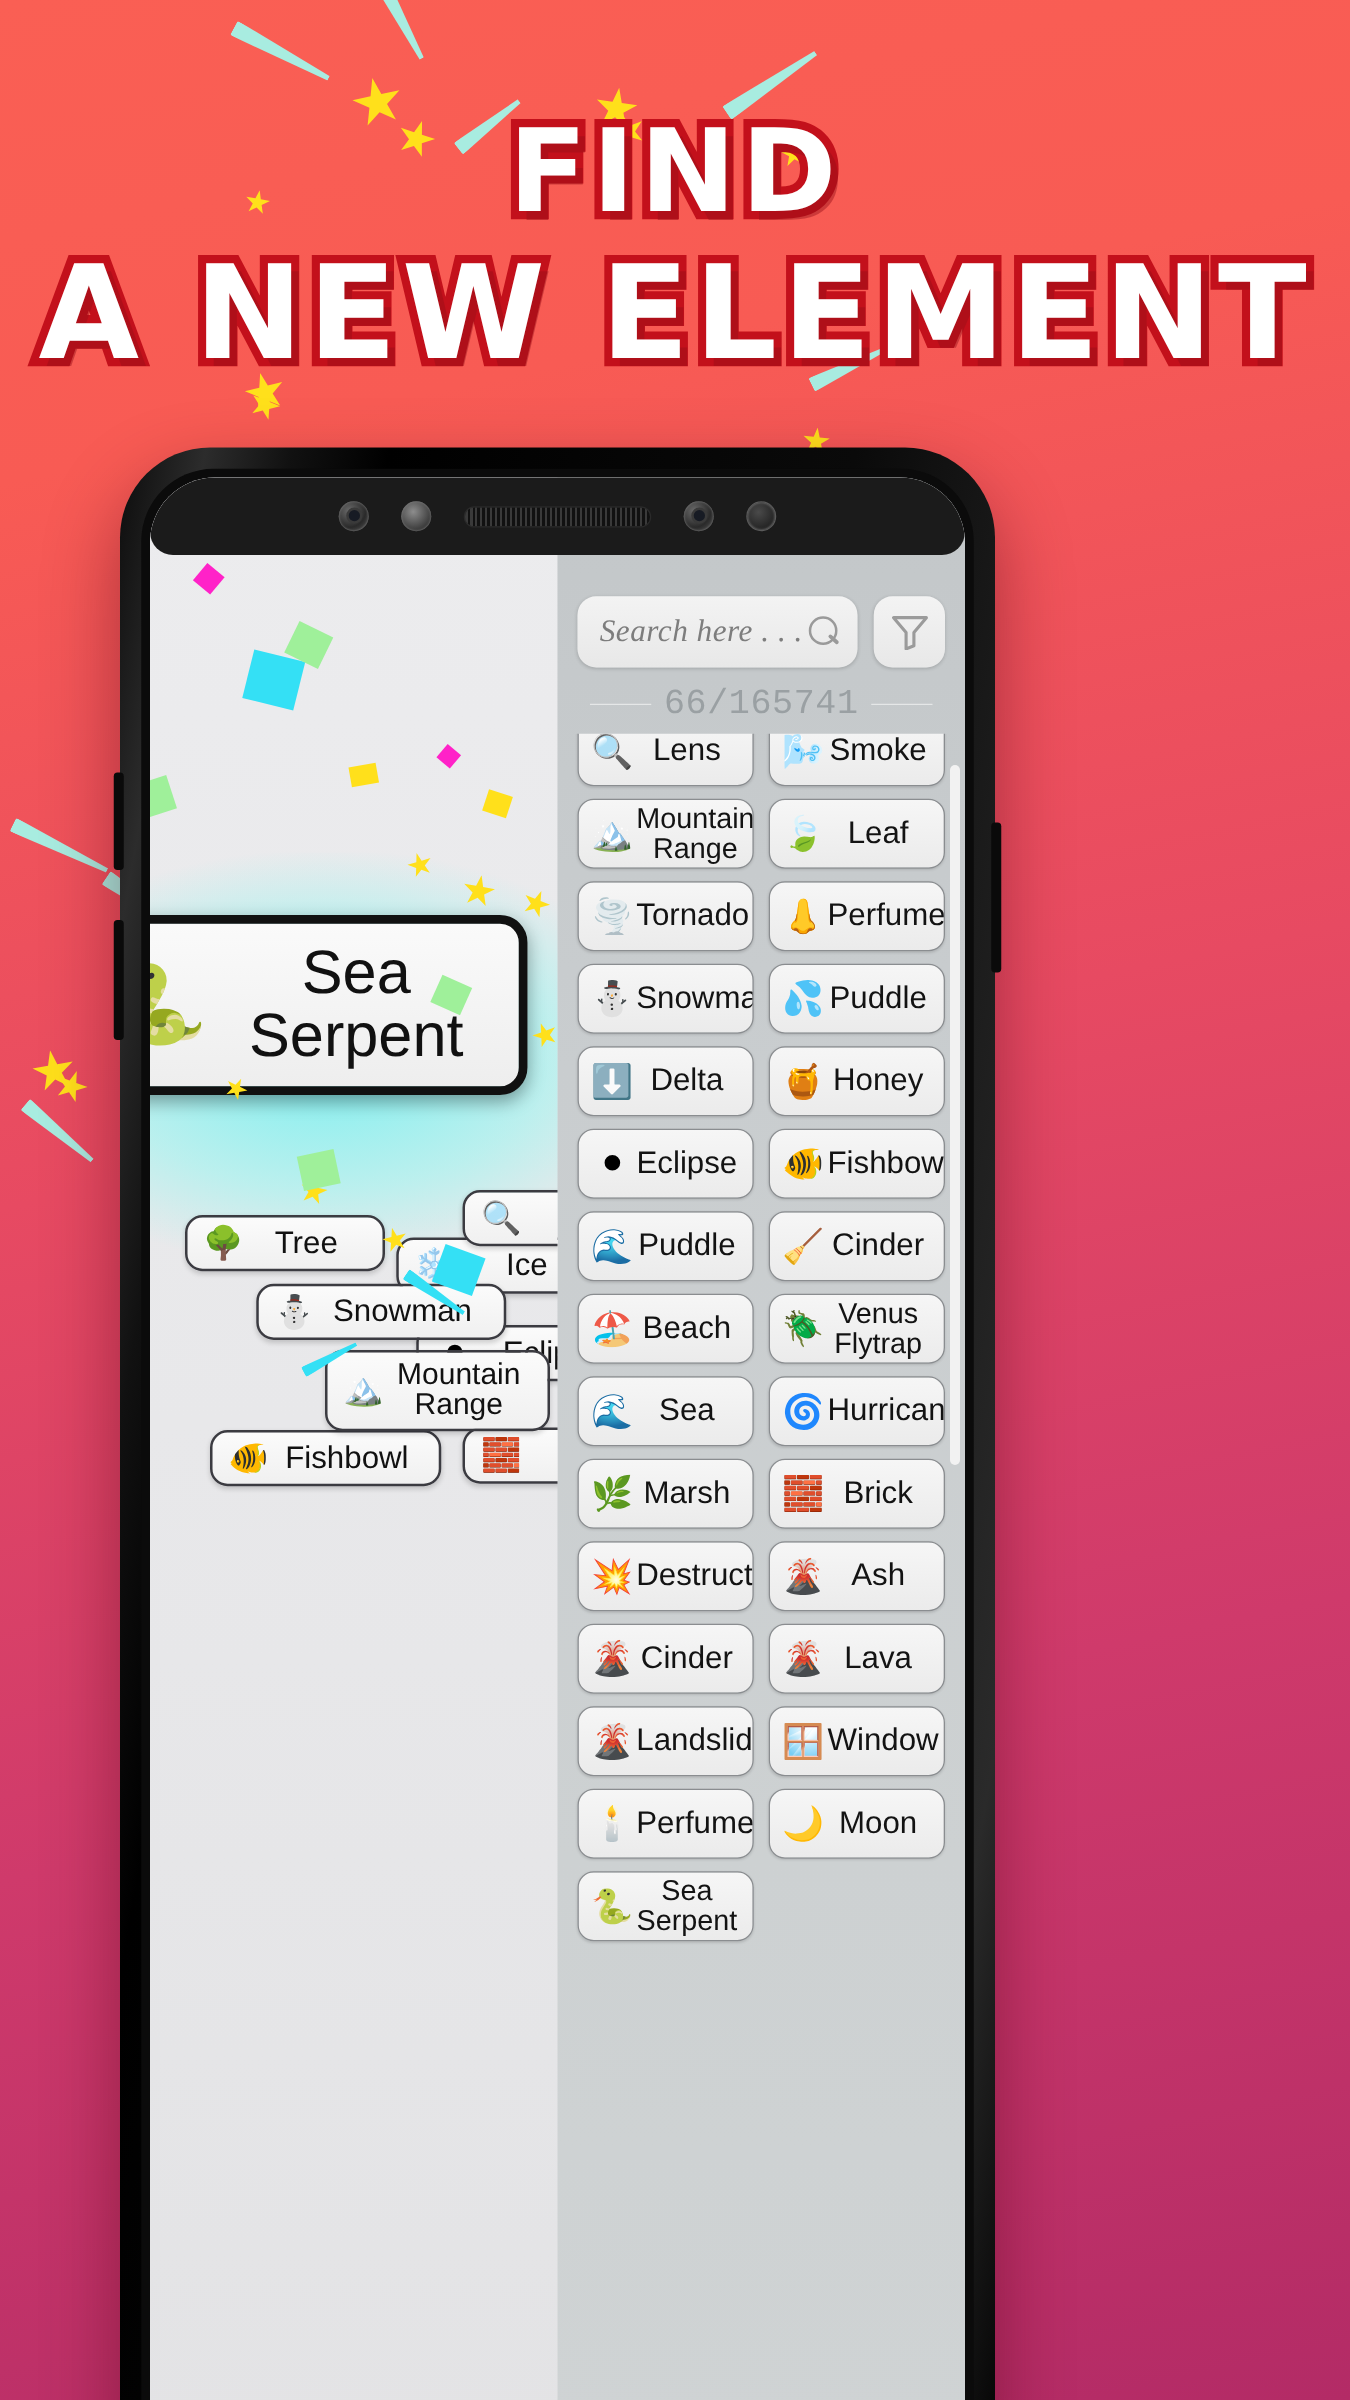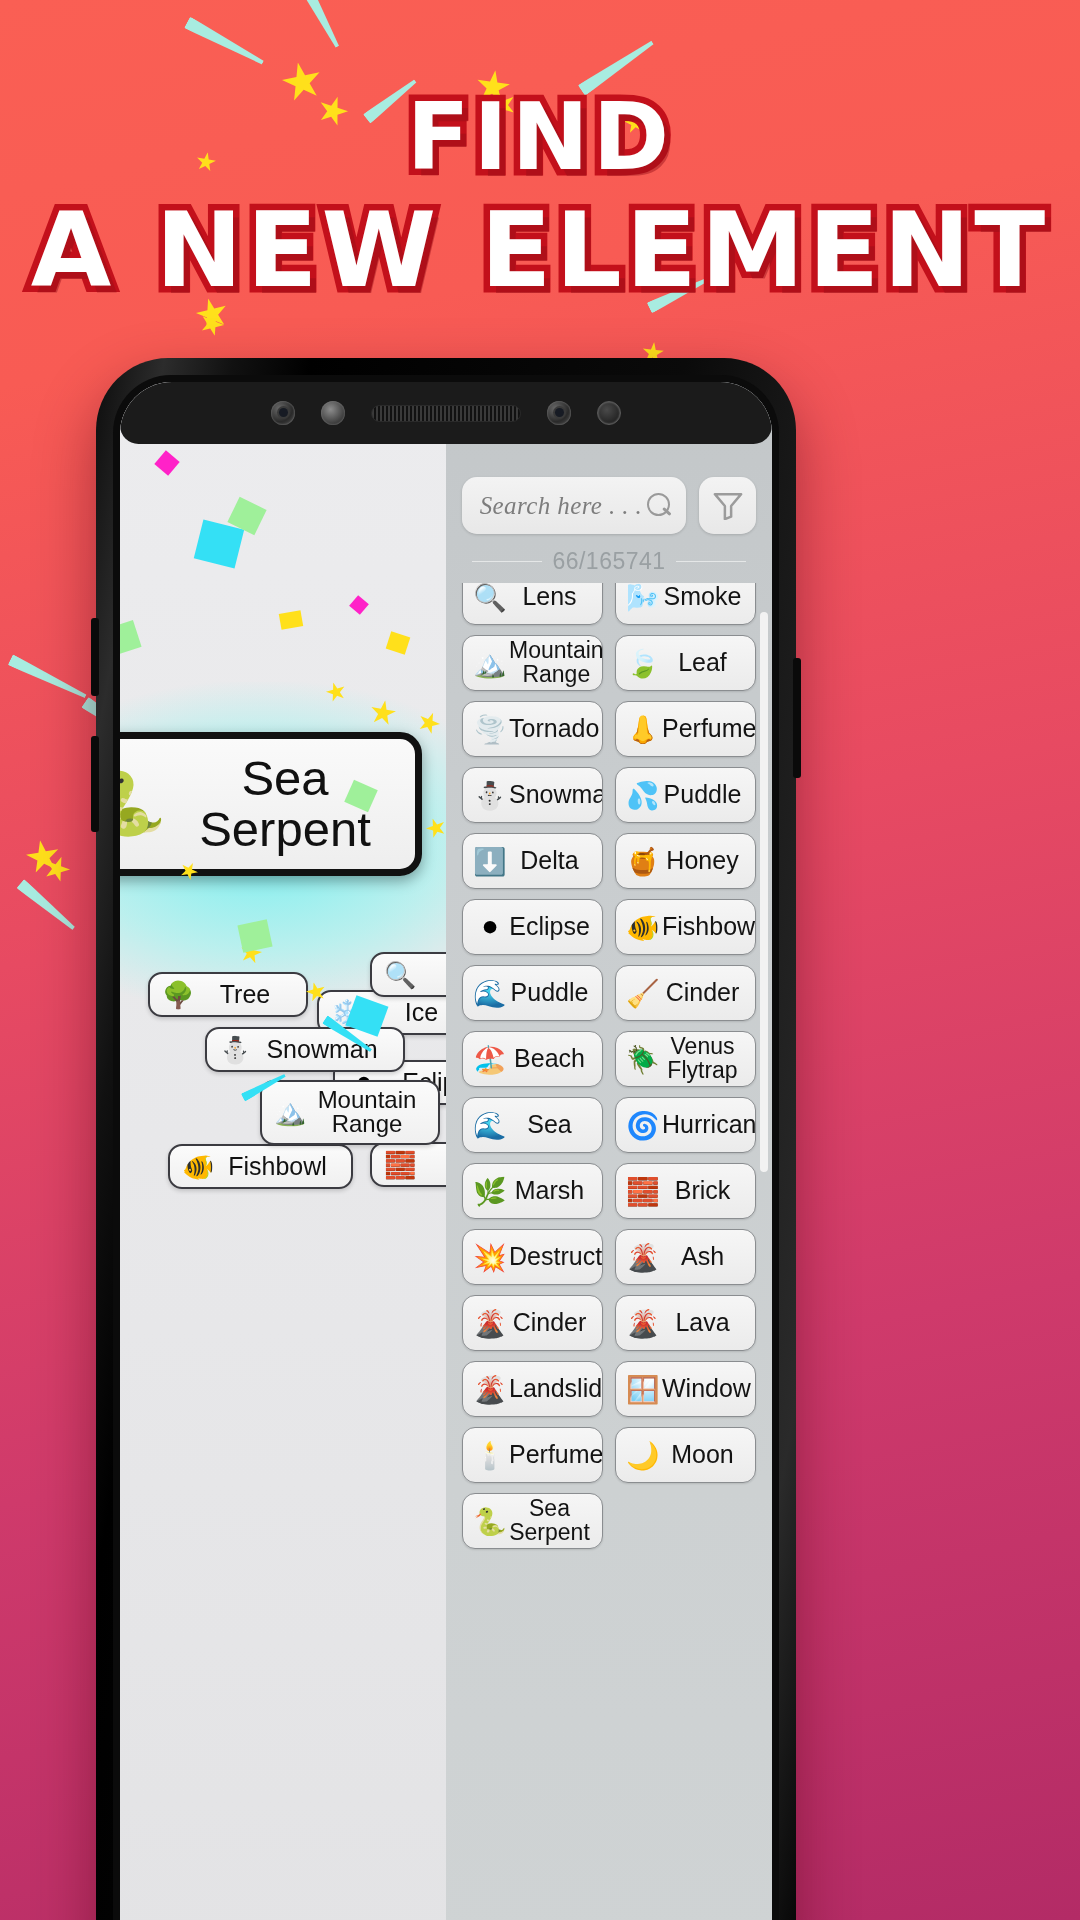--- a/index.html
+++ b/index.html
@@ -152,22 +152,22 @@
     box-shadow:0 1px 3px rgba(0,0,0,.16);
     display:flex; align-items:center; justify-content:center;
   }
   .funnel { width:30px; height:28px; }
 
   .count-row {
     display:flex; align-items:center; gap:10px;
     padding:14px 26px 8px 26px;
   }
   .count-row .rule { flex:1; height:1.5px; background:rgba(255,255,255,.55); }
-  .count-row .cnt { font-size:23px; color:#9aa0a3; letter-spacing:.5px;
-                    font-family:Liberation Sans, sans-serif; }
+  .count-row .cnt { font-size:28px; color:#9aa0a3; letter-spacing:.5px;
+                    font-family:Liberation Mono, monospace; }
 
   .grid-wrap { position:relative; height:calc(100% - 212px); overflow:hidden; padding:0 16px; }
   .grid {
     display:grid; grid-template-columns:1fr 1fr; gap:10px 12px;
     margin-top:-14px;
   }
   .item {
     display:flex; align-items:center;
     background:linear-gradient(180deg,#f6f6f6,#ebebeb);
     border:1.8px solid #8a8d90;

